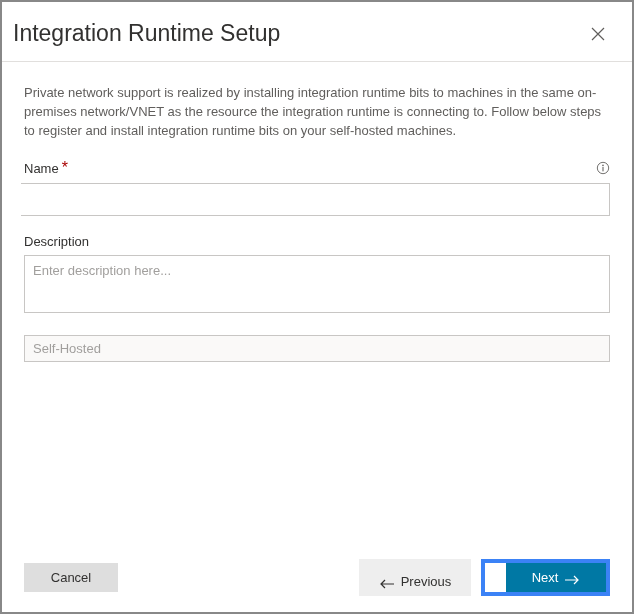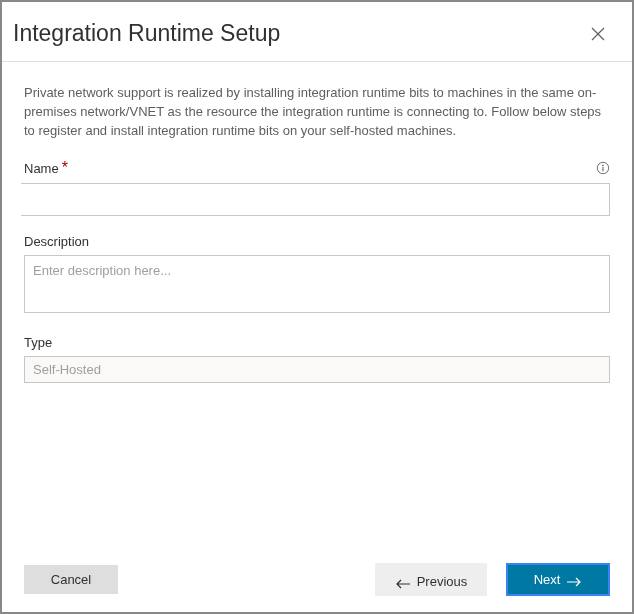--- a/index.html
+++ b/index.html
@@ -126,21 +126,21 @@
       bottom: 0;
       left: 0;
       right: 0;
       padding: 14px 22px 16px 22px;
       display: flex;
       justify-content: space-between;
       align-items: center;
     }
     .footer-right {
       display: flex;
-      gap: 19px;
+      gap: 10px;
     }
     .btn {
       font-family: inherit;
       font-size: 13px;
       padding: 7px 18px;
       border: none;
       cursor: pointer;
       display: inline-flex;
       align-items: flex-end;
       gap: 6px;
@@ -155,22 +155,23 @@
       background: #eeeeee;
       color: #323130;
       min-width: 112px;
     }
     .btn-next {
       background: #0078a4;
       color: #fff;
       min-width: 100px;
     }
     .next-highlight {
-      border: 2px solid #3b82f6;
+      border: 4px solid #3b82f6;
       display: inline-flex;
+      padding-left: 21px;
     }
     .arrow { display: inline-flex; }
   </style>
 </head>
 <body>
 
 <div class="dialog-header">
   <div class="dialog-title">Integration Runtime Setup</div>
   <div class="close-btn">
     <svg width="14" height="14" viewBox="0 0 14 14">
@@ -201,23 +202,20 @@
   </div>
 
   <div class="field-row">
     <div class="label-row">
       <span class="field-label">Description</span>
     </div>
     <textarea class="textarea-input" placeholder="Enter description here..." style=""></textarea>
   </div>
 
   <div class="field-row">
-    <div class="label-row">
-      <span class="field-label">Type</span>
-    </div>
     <input class="text-input" type="text" disabled="" value="Self-Hosted" style="">
   </div>
 </div>
 
 <div class="dialog-footer">
   <button class="btn btn-cancel">
     <span>Cancel</span>
   </button>
   <div class="footer-right">
     <button class="btn btn-prev">

